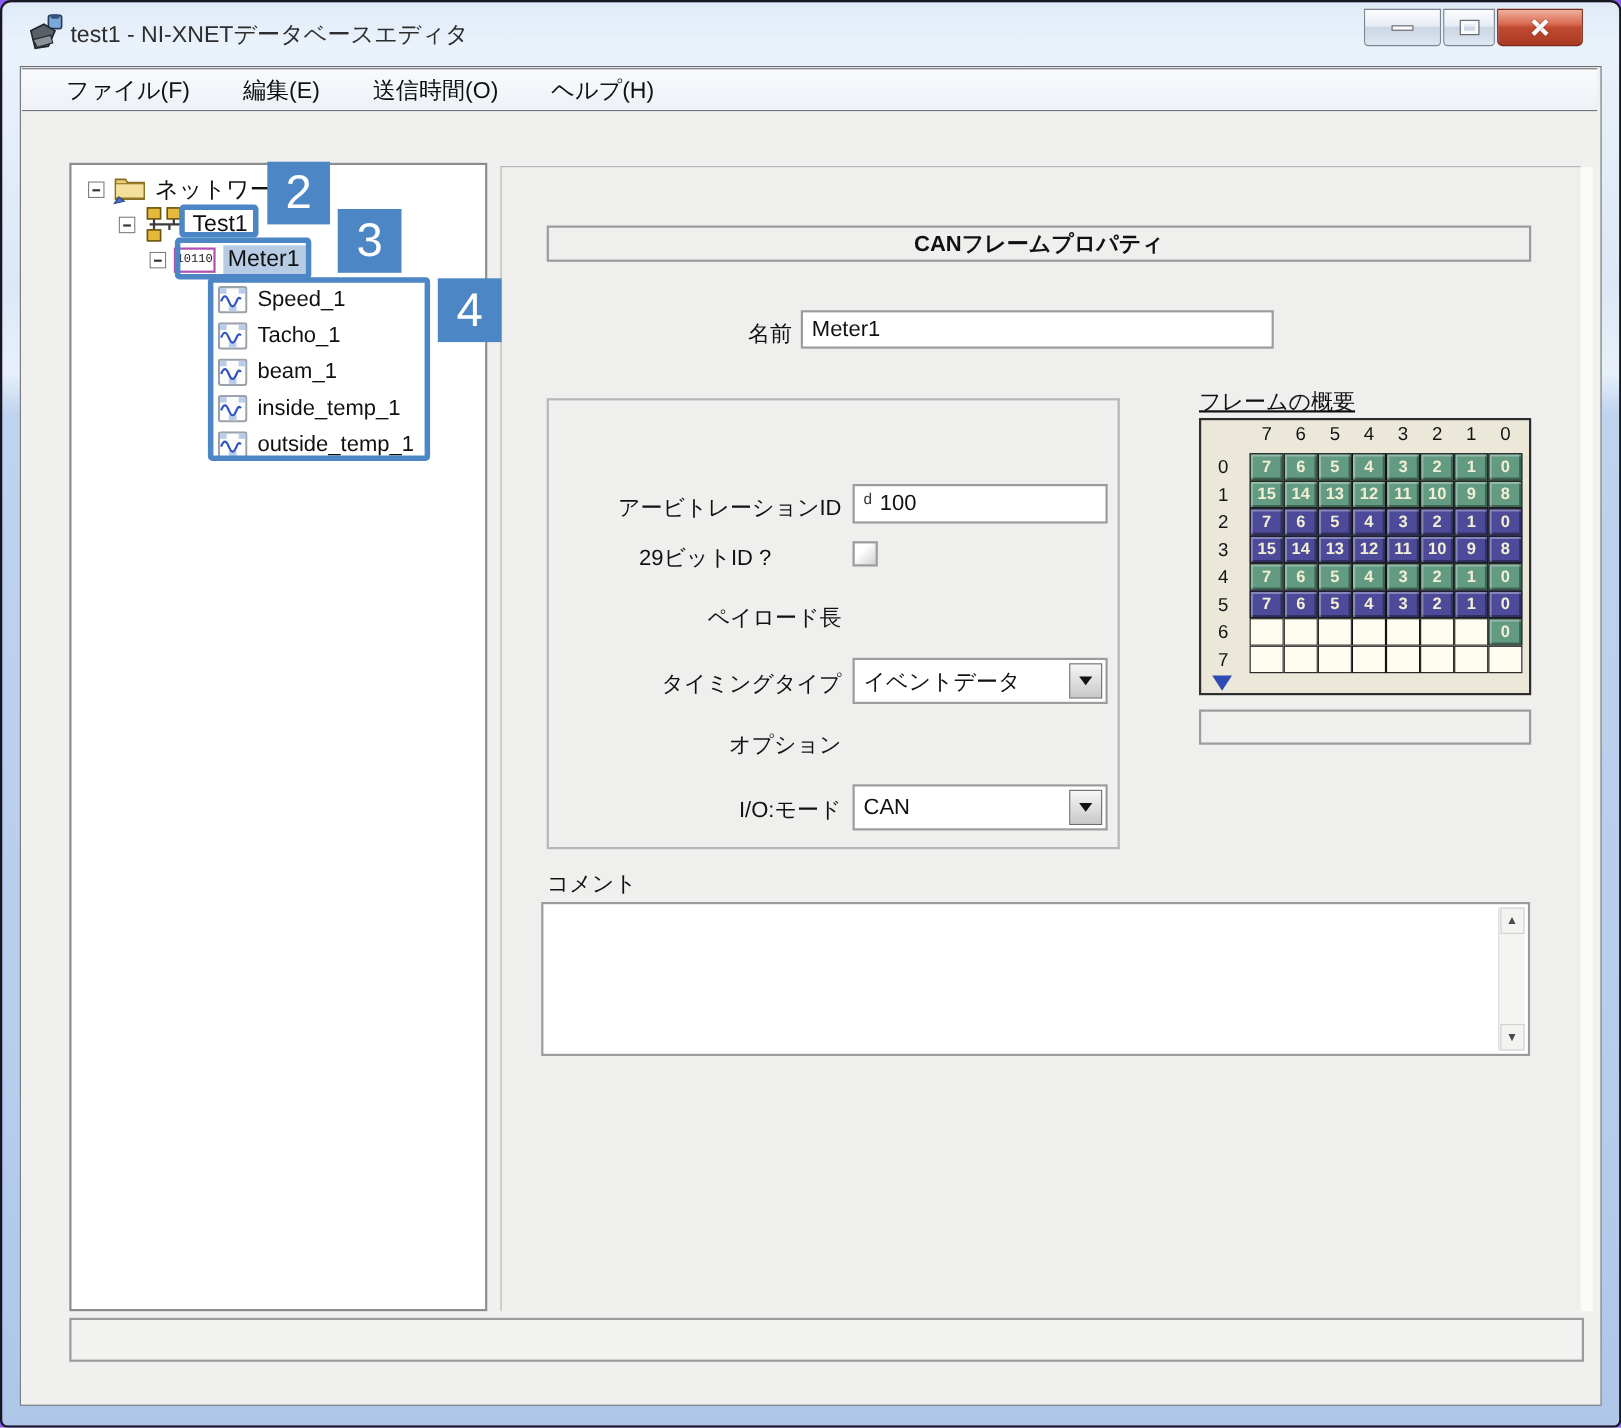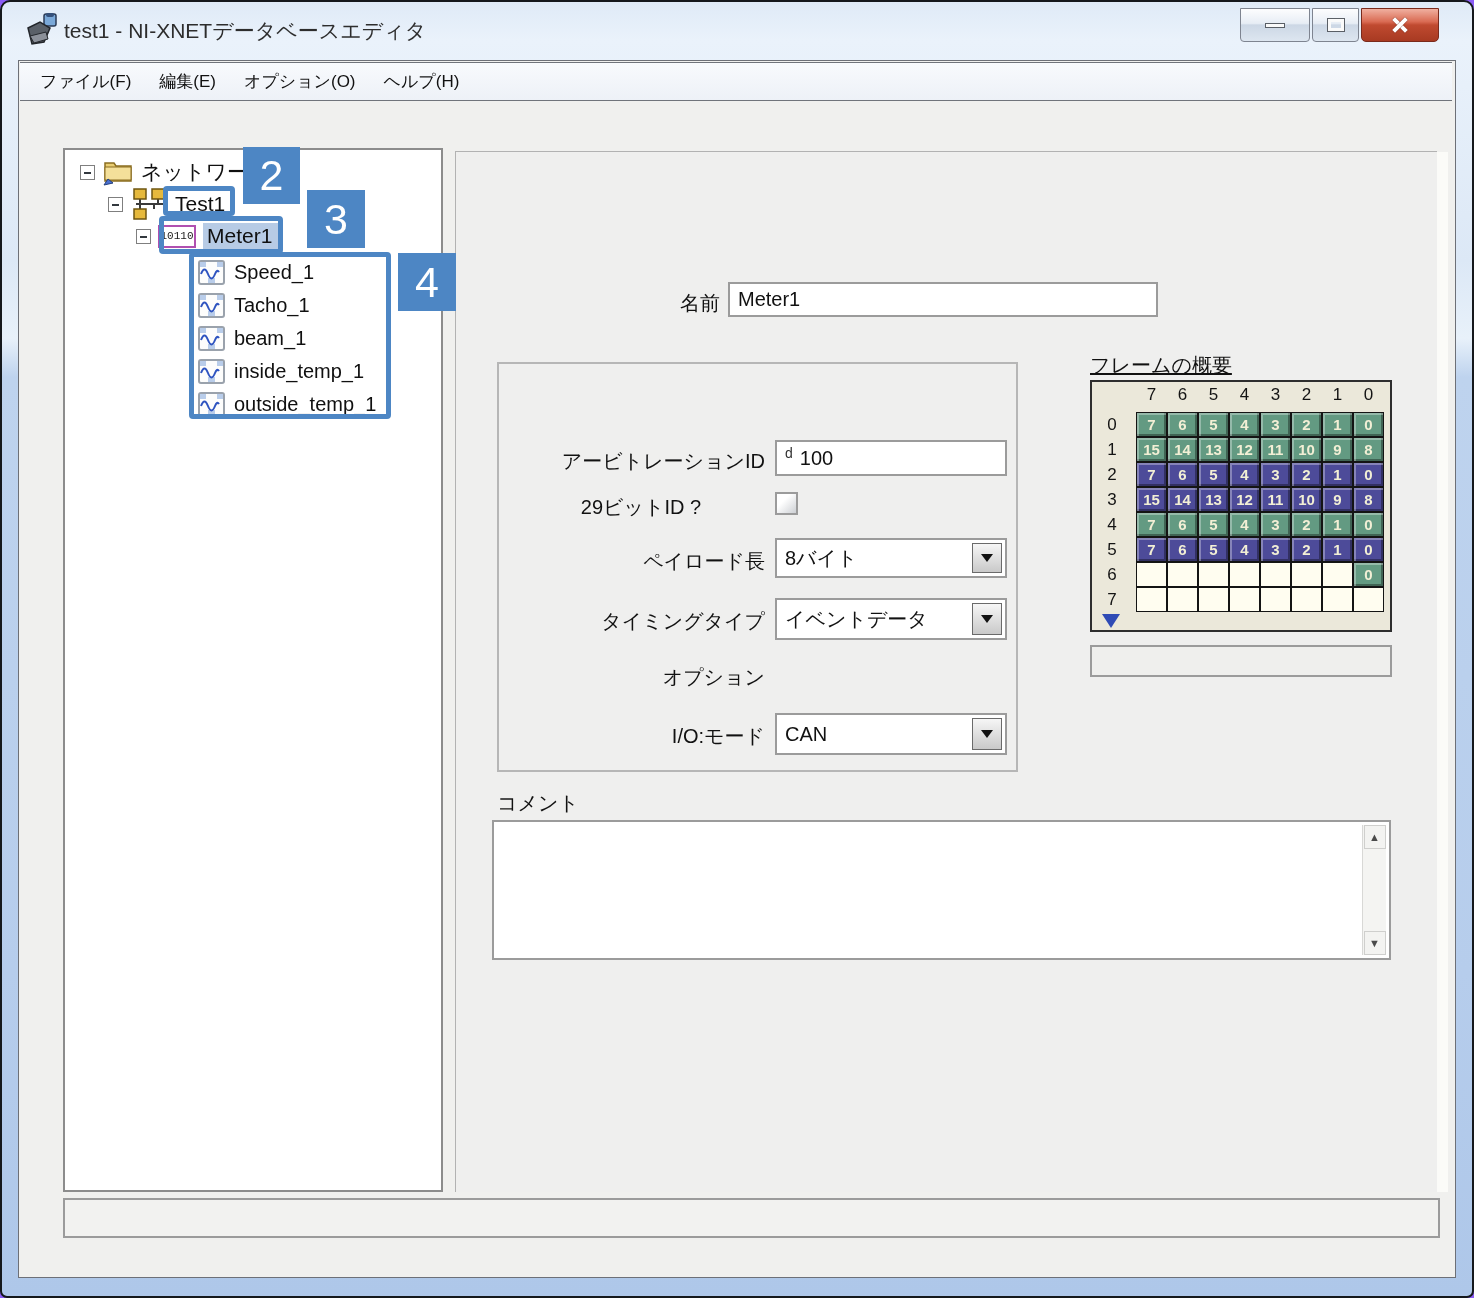--- a/index.html
+++ b/index.html
@@ -27,21 +27,21 @@
   .glyph-min{width:20px;height:5px;background:#fafafa;border:1px solid #5a5f66;}
   .glyph-max{width:16px;height:12px;border:3px solid #fafafa;outline:1px solid #5a5f66;background:transparent;}
   .glyph-close{position:relative;width:22px;height:18px;}
   .glyph-close::before,.glyph-close::after{content:"";position:absolute;left:2px;top:7px;width:18px;height:4px;background:#fff;box-shadow:0 0 1px #5a1408;}
   .glyph-close::before{transform:rotate(45deg);}
   .glyph-close::after{transform:rotate(-45deg);}
 
   
   #menu-bar{left:20px;top:62px;width:1432px;height:39px;border-top:1px solid #70747b;border-bottom:1px solid #70747b;
     background:linear-gradient(180deg,#f8fafd,#edf1f7);display:flex;align-items:center;padding-left:20px;gap:28px;}
-  .menu-item{font-size:17px;color:#111;white-space:nowrap;}
+  .menu-item{font-size:21px;color:#111;white-space:nowrap;margin-left:20px;}
 
   
   #tree-panel{left:63px;top:148px;width:380px;height:1044px;background:#fff;border:2px solid #8c8c8c;}
   .tree-row{position:absolute;display:flex;align-items:center;gap:7px;height:32px;}
   .tree-label{font-size:21px;color:#101010;white-space:nowrap;}
   .expander{width:15px;height:15px;border:1px solid #7f7f7f;background:#fff;position:relative;flex:0 0 auto;}
   .expander::before{content:"";position:absolute;left:3px;right:3px;top:6px;height:2px;background:#33393f;}
   #meter1-label{background:#b7cbe5;padding:1px 6px 2px 4px;}
   #frame-icon{width:38px;height:23px;border:2px solid #b050b0;background:#fff;display:flex;align-items:center;justify-content:center;flex:0 0 auto;}
   #frame-icon span{font-size:11px;font-weight:normal;letter-spacing:0px;color:#1a1a1a;font-family:"Liberation Mono","DejaVu Sans Mono",monospace;}
@@ -121,21 +121,21 @@
   <div id="btn-close" class="winbtn abs">
       <div class="glyph-close"></div>
     </div>
 
   <div id="client-bg" class="abs"></div>
   <div id="right-edge-strip" class="abs"></div>
 
   <div id="menu-bar" class="abs">
       <div class="menu-item">ファイル(F)</div>
       <div class="menu-item">編集(E)</div>
-      <div class="menu-item">オプション(O)</div>
+      <div class="menu-item">送信時間(O)</div>
       <div class="menu-item">ヘルプ(H)</div>
     </div>
 
   <div id="tree-panel" class="abs"></div>
 
   <div class="tree-row" style="left:80px;top:156px;">
     <div class="expander"></div>
     <svg width="32" height="30" viewBox="0 0 32 30">
       <path d="M3 6 h9 l2 3 h15 v15 h-26 z" fill="#e9cd72" stroke="#8a6d20" stroke-width="1.5"></path>
       <path d="M3 10 h26 v13 h-26 z" fill="#f4e09a" stroke="#8a6d20" stroke-width="1"></path>
@@ -217,42 +217,39 @@
     </div>
 
   <div class="callout-box" style="left:163px;top:186px;width:72px;height:30px;"></div>
   <div class="callout-box" style="left:159px;top:216px;width:124px;height:38px;"></div>
   <div class="callout-box" style="left:189px;top:252px;width:202px;height:167px;"></div>
   <div class="callout-badge" style="left:243px;top:147px;width:57px;height:57px;">2</div>
   <div class="callout-badge" style="left:307px;top:190px;width:58px;height:58px;">3</div>
   <div class="callout-badge" style="left:398px;top:253px;width:58px;height:58px;">4</div>
 
   <div id="right-panel" class="abs"></div>
+  <div id="prop-header" class="abs">CANフレームプロパティ</div>
 
   <div class="field-label" style="left:600px;top:290px;width:120px;">名前</div>
   <div class="text-input" id="name-input">
       <span>Meter1</span>
     </div>
 
   <div id="group-box" class="abs"></div>
 
   <div class="field-label" style="left:520px;top:448px;width:245px;">アービトレーションID</div>
   <div class="text-input" id="arb-input">
     <span class="radix">d</span>
     <span>100</span>
   </div>
 
   <div class="field-label" style="left:520px;top:494px;width:242px;text-align:center;">29ビットID ?</div>
   <div id="bit29-checkbox" class="abs"></div>
 
   <div class="field-label" style="left:520px;top:548px;width:245px;">ペイロード長</div>
-  <div class="combo" id="payload-combo">
-    <span>8バイト</span>
-    <div class="combo-btn"></div>
-  </div>
 
   <div class="field-label" style="left:520px;top:608px;width:245px;">タイミングタイプ</div>
   <div class="combo" id="timing-combo">
     <span>イベントデータ</span>
     <div class="combo-btn"></div>
   </div>
 
   <div class="field-label" style="left:520px;top:664px;width:245px;">オプション</div>
 
   <div class="field-label" style="left:520px;top:723px;width:245px;">I/O:モード</div>

